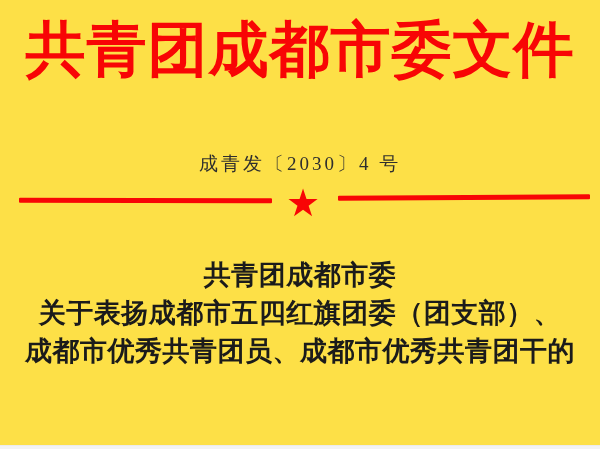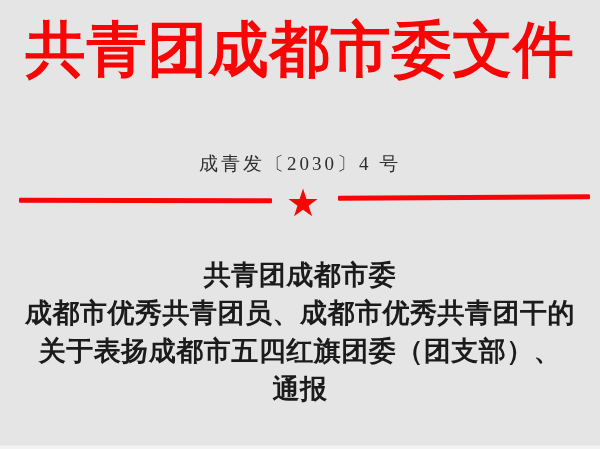--- a/index.html
+++ b/index.html
@@ -4,21 +4,21 @@
 <style>
   html, body {
     margin: 0;
     padding: 0;
     background: #ffffff;
   }
   .page {
     position: relative;
     width: 600px;
     height: 449px;
-    background: #e5e5e5;
+    background: #fde047;
     overflow: hidden;
     font-family: "Liberation Serif", "DejaVu Serif", serif;
   }
 
   
   .masthead {
     position: absolute;
     top: 10px;
     left: 0;
     width: 100%;
@@ -122,20 +122,19 @@
   <div class="doc-number">成青发〔2030〕4 号</div>
 
   <div class="divider">
     <span class="divider-line left"></span>
     <span class="divider-star">★</span>
     <span class="divider-line right"></span>
   </div>
 
   <div class="title-block">
     <div class="title-line">共青团成都市委</div>
+    <div class="title-line">关于表扬成都市五四红旗团委（团支部）、</div>
     <div class="title-line">成都市优秀共青团员、成都市优秀共青团干的</div>
-    <div class="title-line">关于表扬成都市五四红旗团委（团支部）、</div>
-    <div class="title-line">通报</div>
   </div>
 
   <div class="bottom-edge"></div>
 
 </div>
 
 </body></html>

